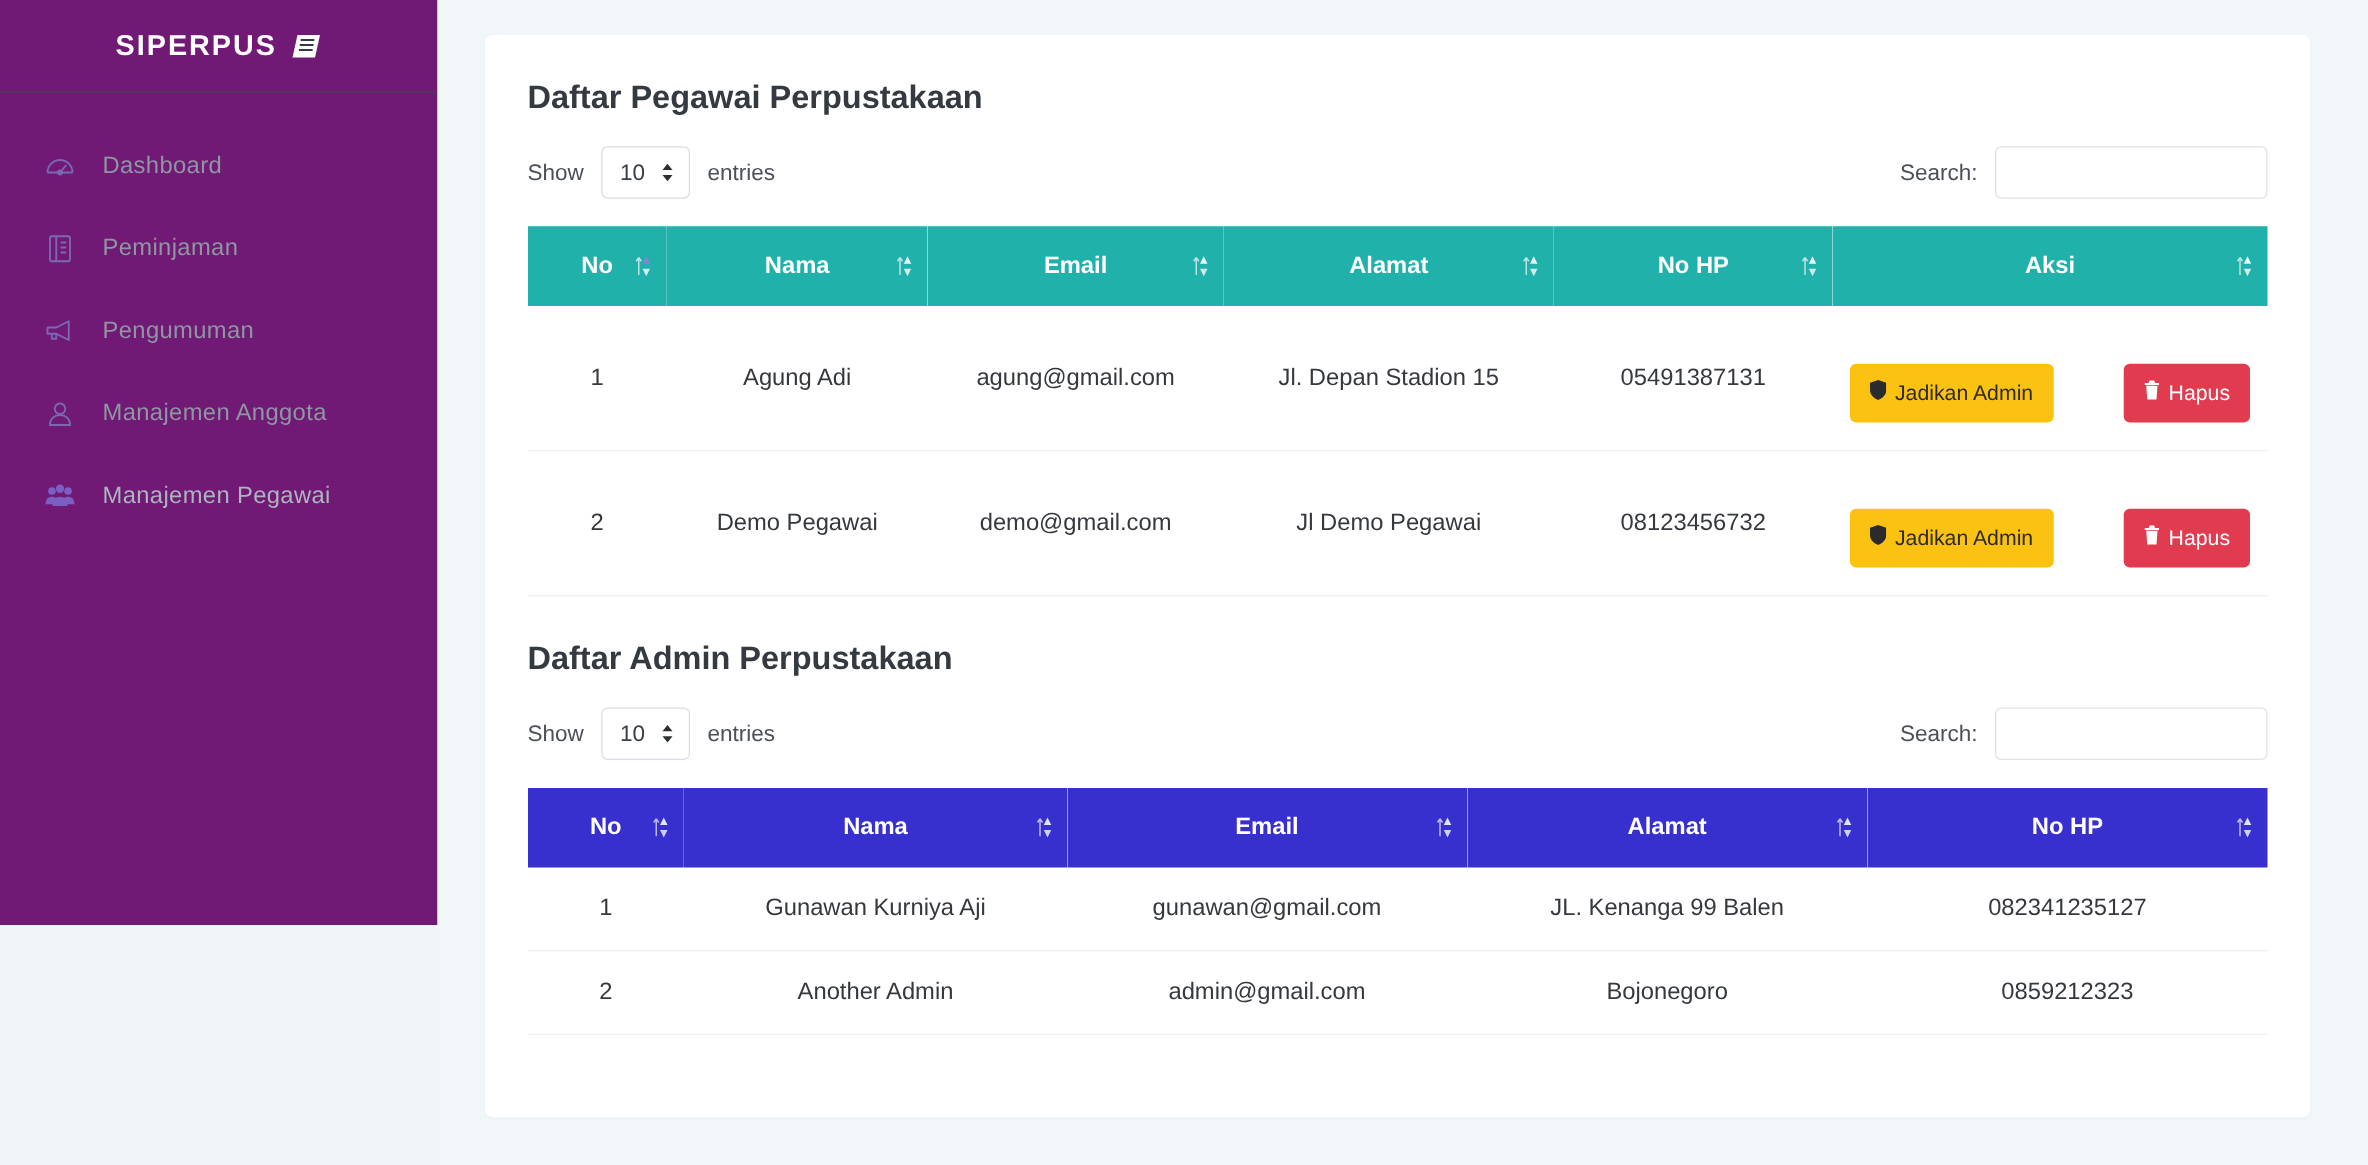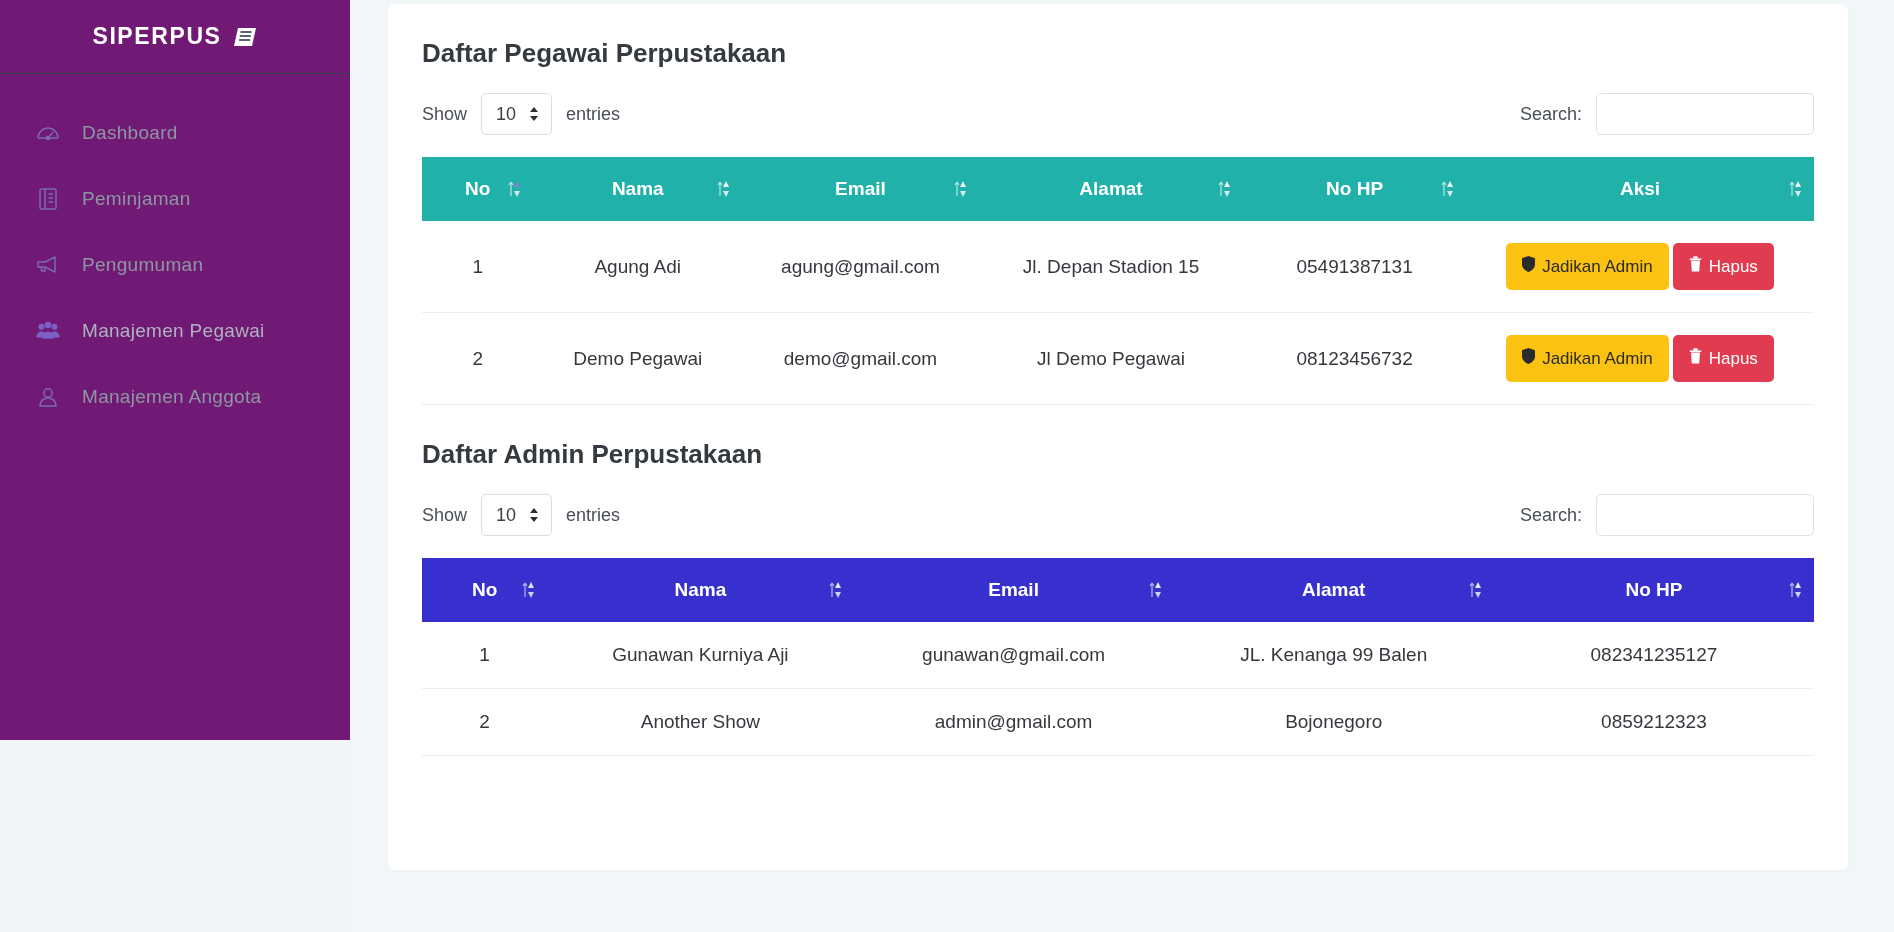--- a/index.html
+++ b/index.html
@@ -35,21 +35,21 @@
   }
   .nav-icon { width: 24px; display: flex; align-items: center; justify-content: center; }
   .nav-label {
     color: #8f96a3; font-size: 19px; letter-spacing: .3px; white-space: nowrap;
   }
   .nav-item.active .nav-label { color: #aeb4bf; }
 
   
   .main {
     flex: 1; height: 932px; background: #f1f6f9;
-    padding: 4px 46px 0 38px;
+    padding: 28px 46px 0 38px;
     overflow: hidden;
   }
   .card {
     background: #ffffff;
     border-radius: 6px;
     padding: 34px 34px 44px 34px;
     height: 866px;
     box-shadow: 0 1px 2px rgba(0,0,0,.03);
   }
   h2.section-title {
@@ -93,21 +93,21 @@
   thead.teal th { background: #20b2aa; }
   thead.indigo th { background: #3730cf; }
   .sortbox { position: absolute; right: 12px; top: 50%; transform: translateY(-50%); display: flex; align-items: center; }
   tbody td {
     font-size: 19px; color: #35393e; text-align: center;
     padding: 22px 14px; border-bottom: 1px solid #eceef0;
     white-space: nowrap;
   }
   tbody tr:last-child td { border-bottom: 1px solid #eceef0; }
 
-  .act-cell { display: flex; gap: 4px; justify-content: center; }
+  .act-cell { display: flex; gap: 4px; justify-content: space-between; margin-top: 24px; }
   .btn-warn, .btn-danger {
     border: none; border-radius: 5px; font-family: inherit; font-size: 17px;
     padding: 13px 16px; cursor: pointer;
     display: inline-flex; align-items: center; gap: 7px;
   }
   .btn-warn { background: #fcc212; color: #2b2b2b; }
   .btn-danger { background: #e03b4f; color: #ffffff; }
 
   .dt-bottom {
     display: flex; align-items: flex-start; justify-content: space-between;
@@ -178,42 +178,42 @@
       <div class="nav-item">
         <span class="nav-icon">
           <svg width="24" height="20" viewBox="0 0 24 20" fill="none" stroke="#7b68b5" stroke-width="1.5" stroke-linejoin="round">
             <path d="M2 7 L9 7 L19 2 L19 17 L9 12 L2 12 Z"></path>
             <path d="M5.5 12 L5.5 16 L9 16 L9 12"></path>
           </svg>
         </span>
         <span class="nav-label">Pengumuman</span>
       </div>
 
+      <div class="nav-item">
+        <span class="nav-icon">
+          <svg width="22" height="22" viewBox="0 0 22 22" fill="none" stroke="#7b68b5" stroke-width="1.5">
+            <circle cx="11" cy="7" r="4.2"></circle>
+            <path d="M3 20 C3 14.5 7 12 11 12 C15 12 19 14.5 19 20 Z"></path>
+          </svg>
+        </span>
+        <span class="nav-label">Manajemen Anggota</span>
+      </div>
+
       <div class="nav-item active">
         <span class="nav-icon">
           <svg width="26" height="22" viewBox="0 0 26 22" fill="#7b5fc4">
             <circle cx="6" cy="6.5" r="3.3"></circle>
             <circle cx="20" cy="6.5" r="3.3"></circle>
             <circle cx="13" cy="4.5" r="3.6"></circle>
             <path d="M0.5 18 C0.5 13.5 3 11.5 6 11.5 C9 11.5 11.5 13.5 11.5 18 Z"></path>
             <path d="M14.5 18 C14.5 13.5 17 11.5 20 11.5 C23 11.5 25.5 13.5 25.5 18 Z"></path>
             <path d="M6.5 19.5 C6.5 14 9.5 11.5 13 11.5 C16.5 11.5 19.5 14 19.5 19.5 Z"></path>
           </svg>
         </span>
         <span class="nav-label">Manajemen Pegawai</span>
-      </div>
-
-      <div class="nav-item">
-        <span class="nav-icon">
-          <svg width="22" height="22" viewBox="0 0 22 22" fill="none" stroke="#7b68b5" stroke-width="1.5">
-            <circle cx="11" cy="7" r="4.2"></circle>
-            <path d="M3 20 C3 14.5 7 12 11 12 C15 12 19 14.5 19 20 Z"></path>
-          </svg>
-        </span>
-        <span class="nav-label">Manajemen Anggota</span>
       </div>
 
     </nav>
   </aside>
 
   <main class="main">
     <div class="card">
 
       
       <h2 class="section-title">Daftar Pegawai Perpustakaan</h2>
@@ -455,21 +455,21 @@
           <tbody>
             <tr>
               <td>1</td>
               <td>Gunawan Kurniya Aji</td>
               <td>gunawan@gmail.com</td>
               <td>JL. Kenanga 99 Balen</td>
               <td>082341235127</td>
             </tr>
             <tr>
               <td>2</td>
-              <td>Another Show</td>
+              <td>Another Admin</td>
               <td>admin@gmail.com</td>
               <td>Bojonegoro</td>
               <td>0859212323</td>
             </tr>
           </tbody>
         </table>
       </div>
 
       
 

